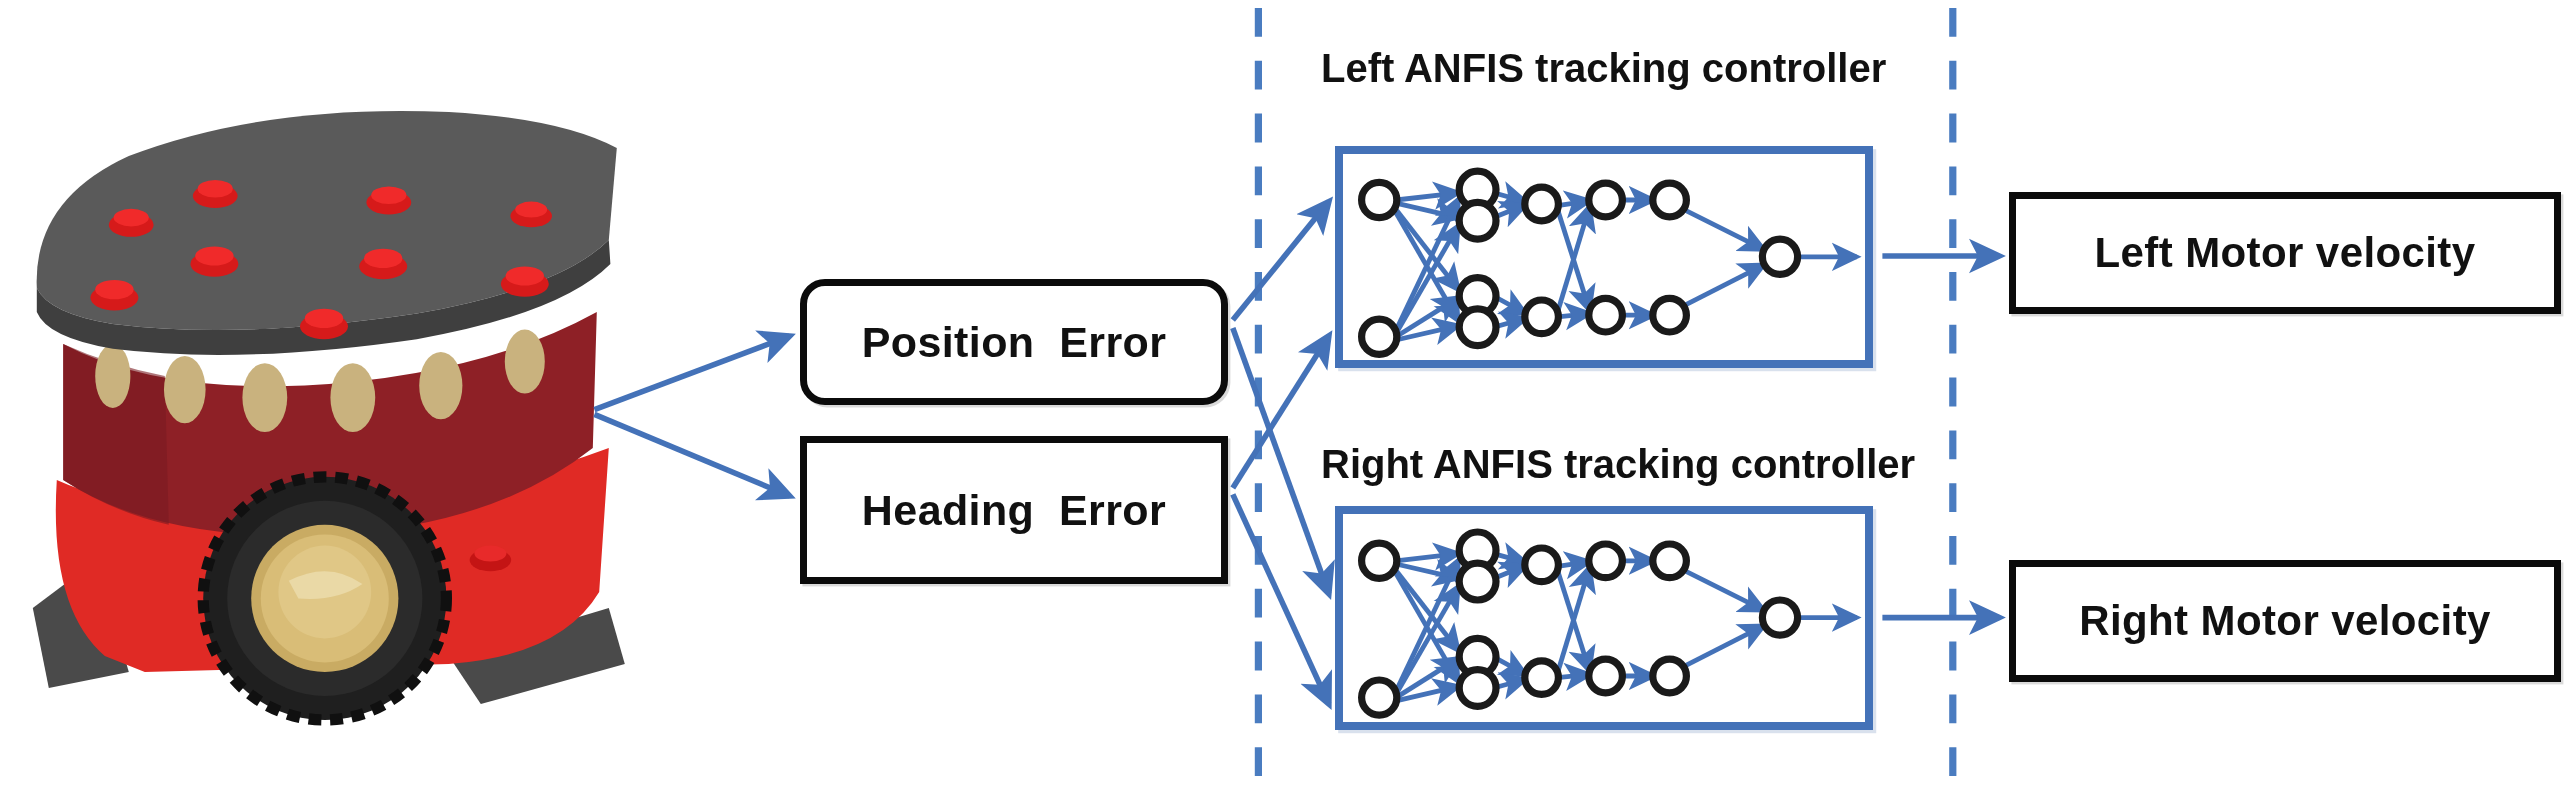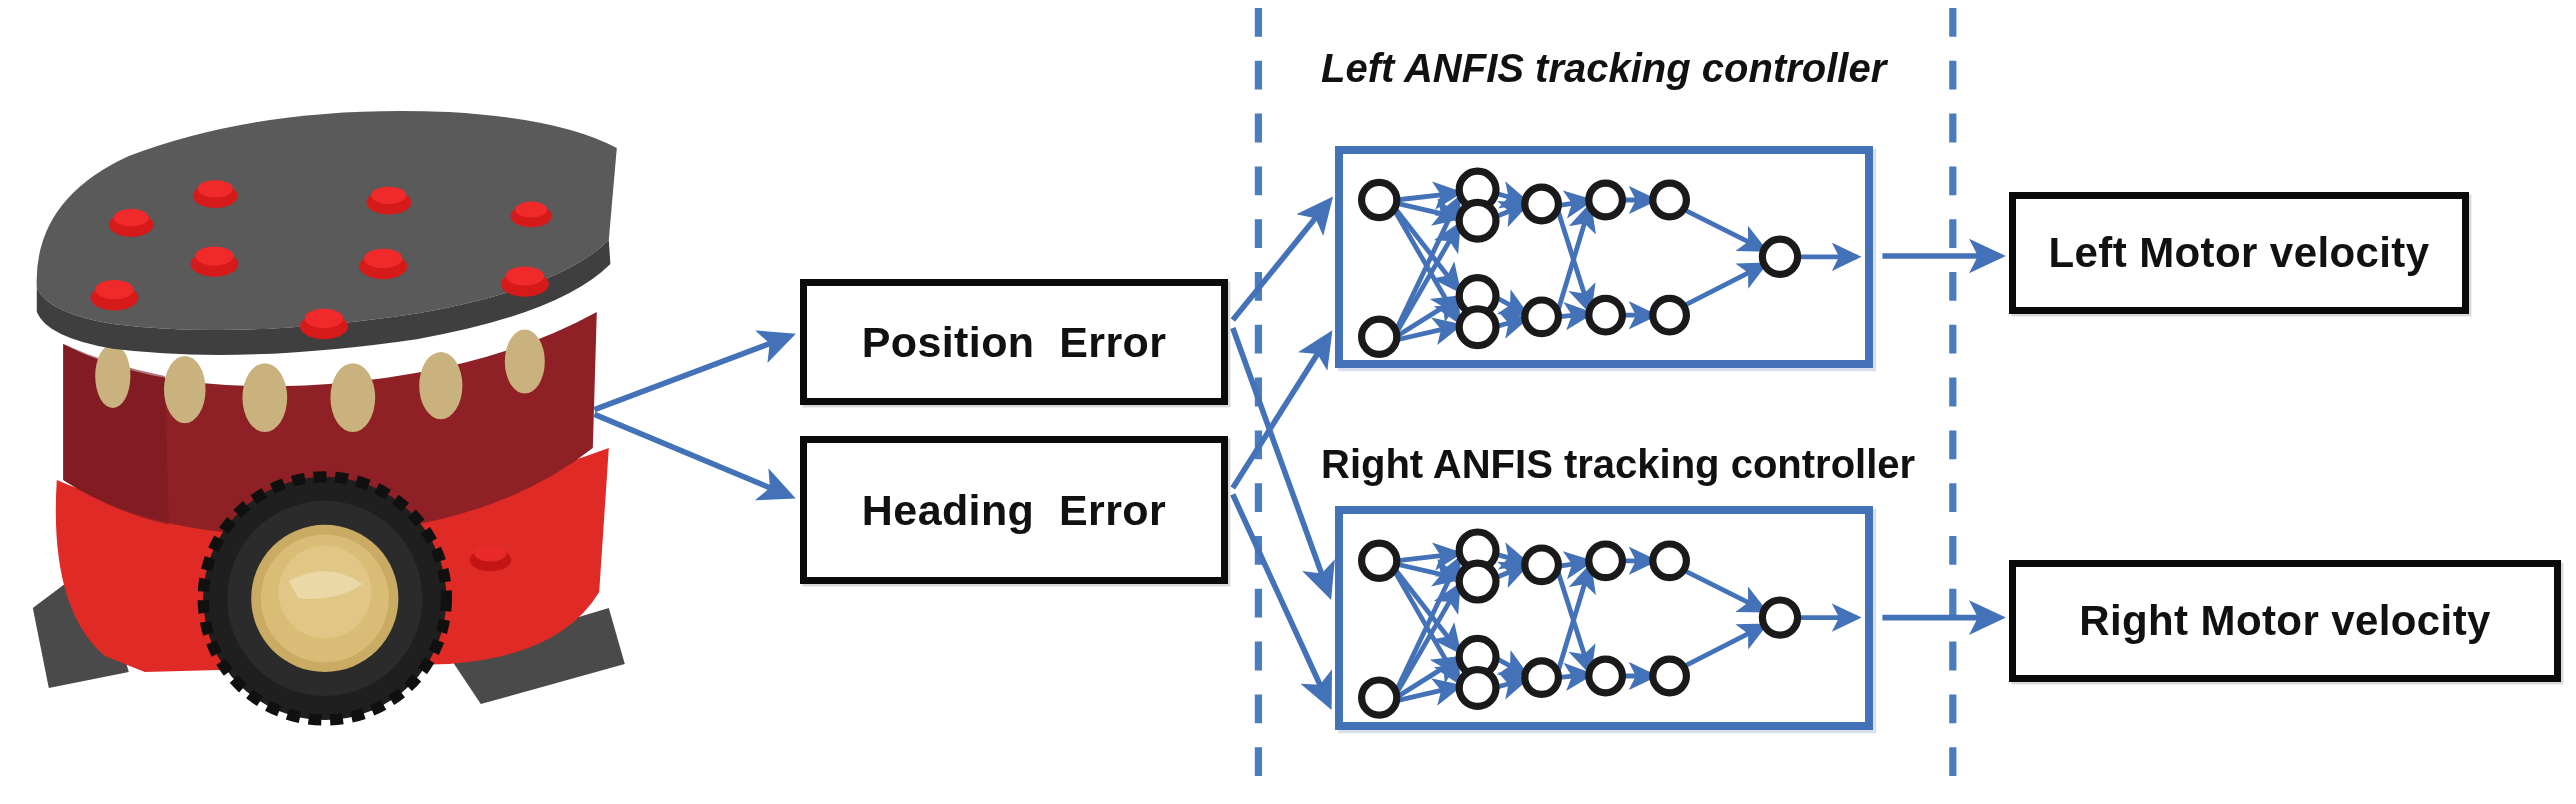--- a/index.html
+++ b/index.html
@@ -18,25 +18,25 @@
     box-sizing:border-box;
     display:flex;align-items:center;justify-content:center;
     box-shadow:2.4px 2.4px 0 rgba(150,150,150,.35);
   }
   .blackbox span{
     font-weight:bold;
     color:#111111;
     letter-spacing:0.4px;
     white-space:pre;
   }
-  #box-position{left:800px;top:279px;width:428px;height:126px;}
+  #box-position{left:800px;top:279px;width:428px;height:126px;border-radius:25px;}
   #box-heading {left:800px;top:436px;width:428px;height:148px;}
   #box-position span,#box-heading span{font-size:43px;}
 
-  #box-left-motor {left:2009px;top:192px;width:460px;height:122px;}
+  #box-left-motor {left:2009px;top:192px;width:552px;height:122px;}
   #box-right-motor{left:2009px;top:560px;width:552px;height:122px;}
   #box-left-motor span,#box-right-motor span{font-size:42px;}
 
   
   .anfisbox{
     position:absolute;
     border:8px solid #4472b8;
     background:#ffffff;
     box-sizing:border-box;
     box-shadow:3.2px 3.2px 0 rgba(180,195,220,.5);
@@ -46,21 +46,21 @@
     border:2.4px solid #ffffff;pointer-events:none;
   }
   #anfis-left {left:1335px;top:146px;width:538px;height:222px;}
   #anfis-right{left:1335px;top:506px;width:538px;height:224px;}
 
   
   .sectitle{
     position:absolute;font-weight:bold;font-size:40px;color:#111111;
     white-space:nowrap;
   }
-  #title-left {left:1321px;top:46px;font-style:italic;}
+  #title-left {left:1321px;top:46px;}
   #title-right{left:1321px;top:427px;margin-top:15px;}
 
   
   .layer{position:absolute;left:0;top:0;width:2576px;height:804px;}
   #wires{pointer-events:none;}
   #robot-layer{pointer-events:none;}
   #net-layer{pointer-events:none;}
 </style>
 </head>
 <body>

